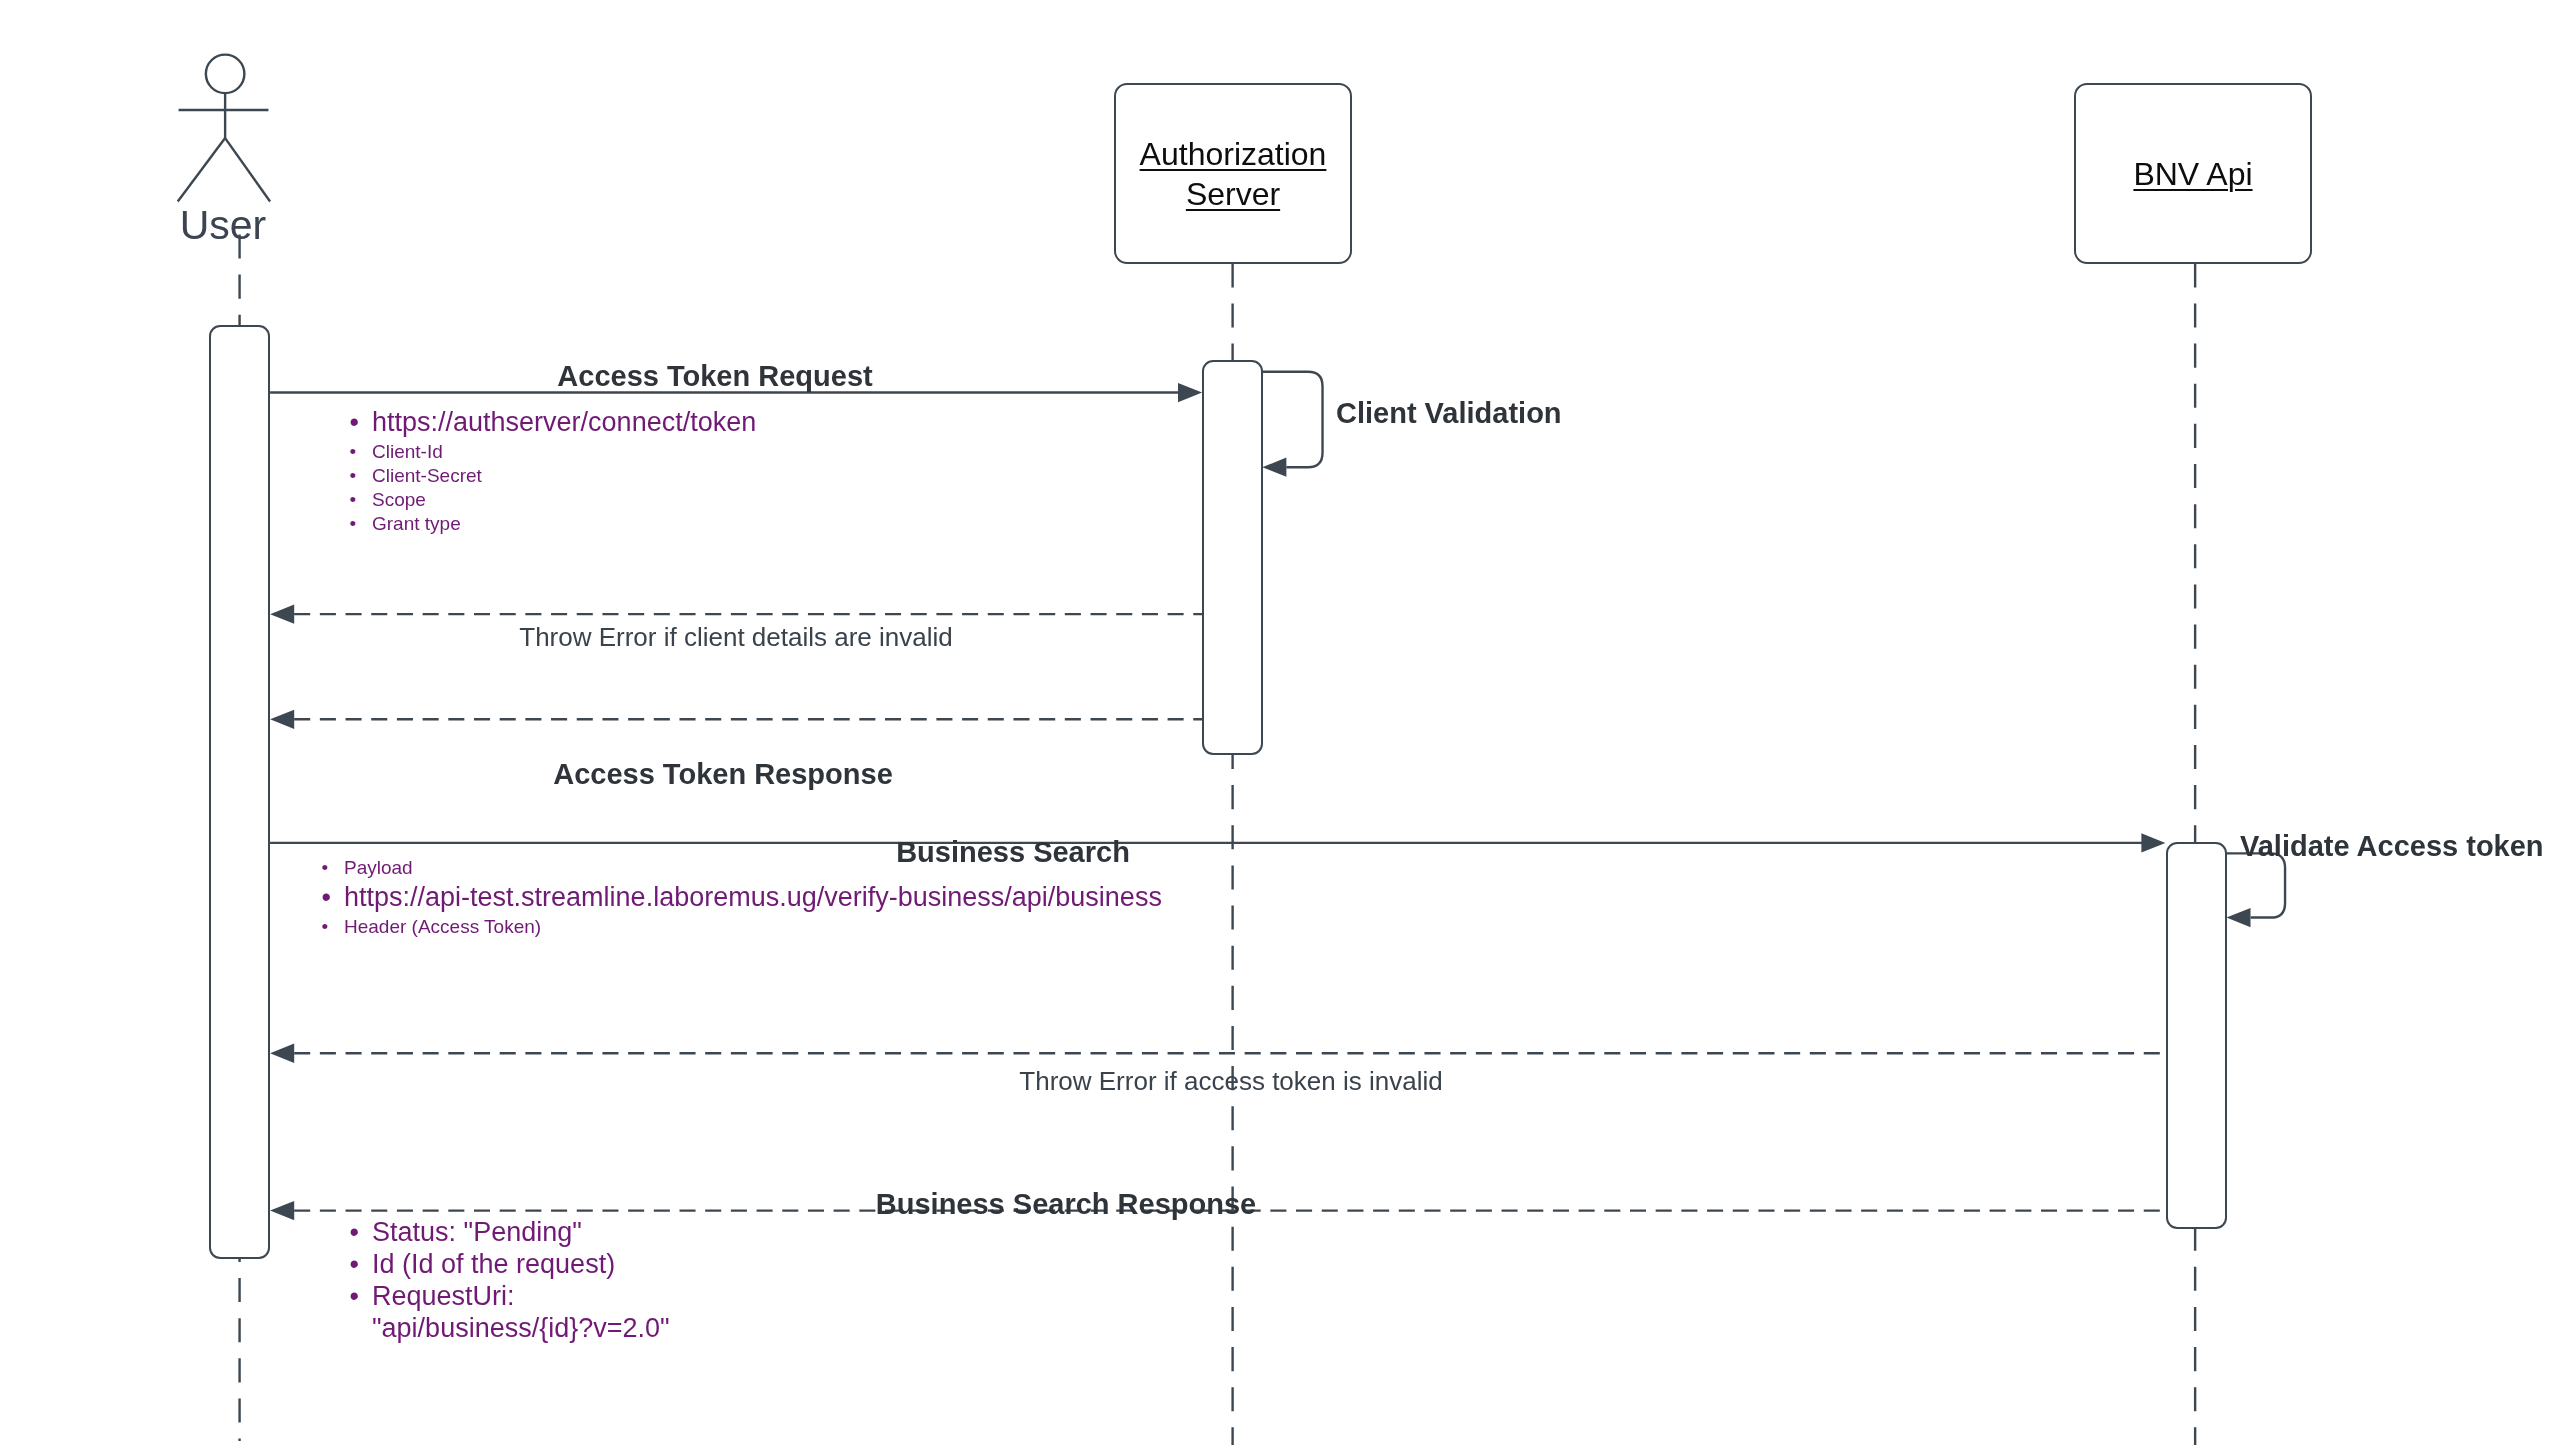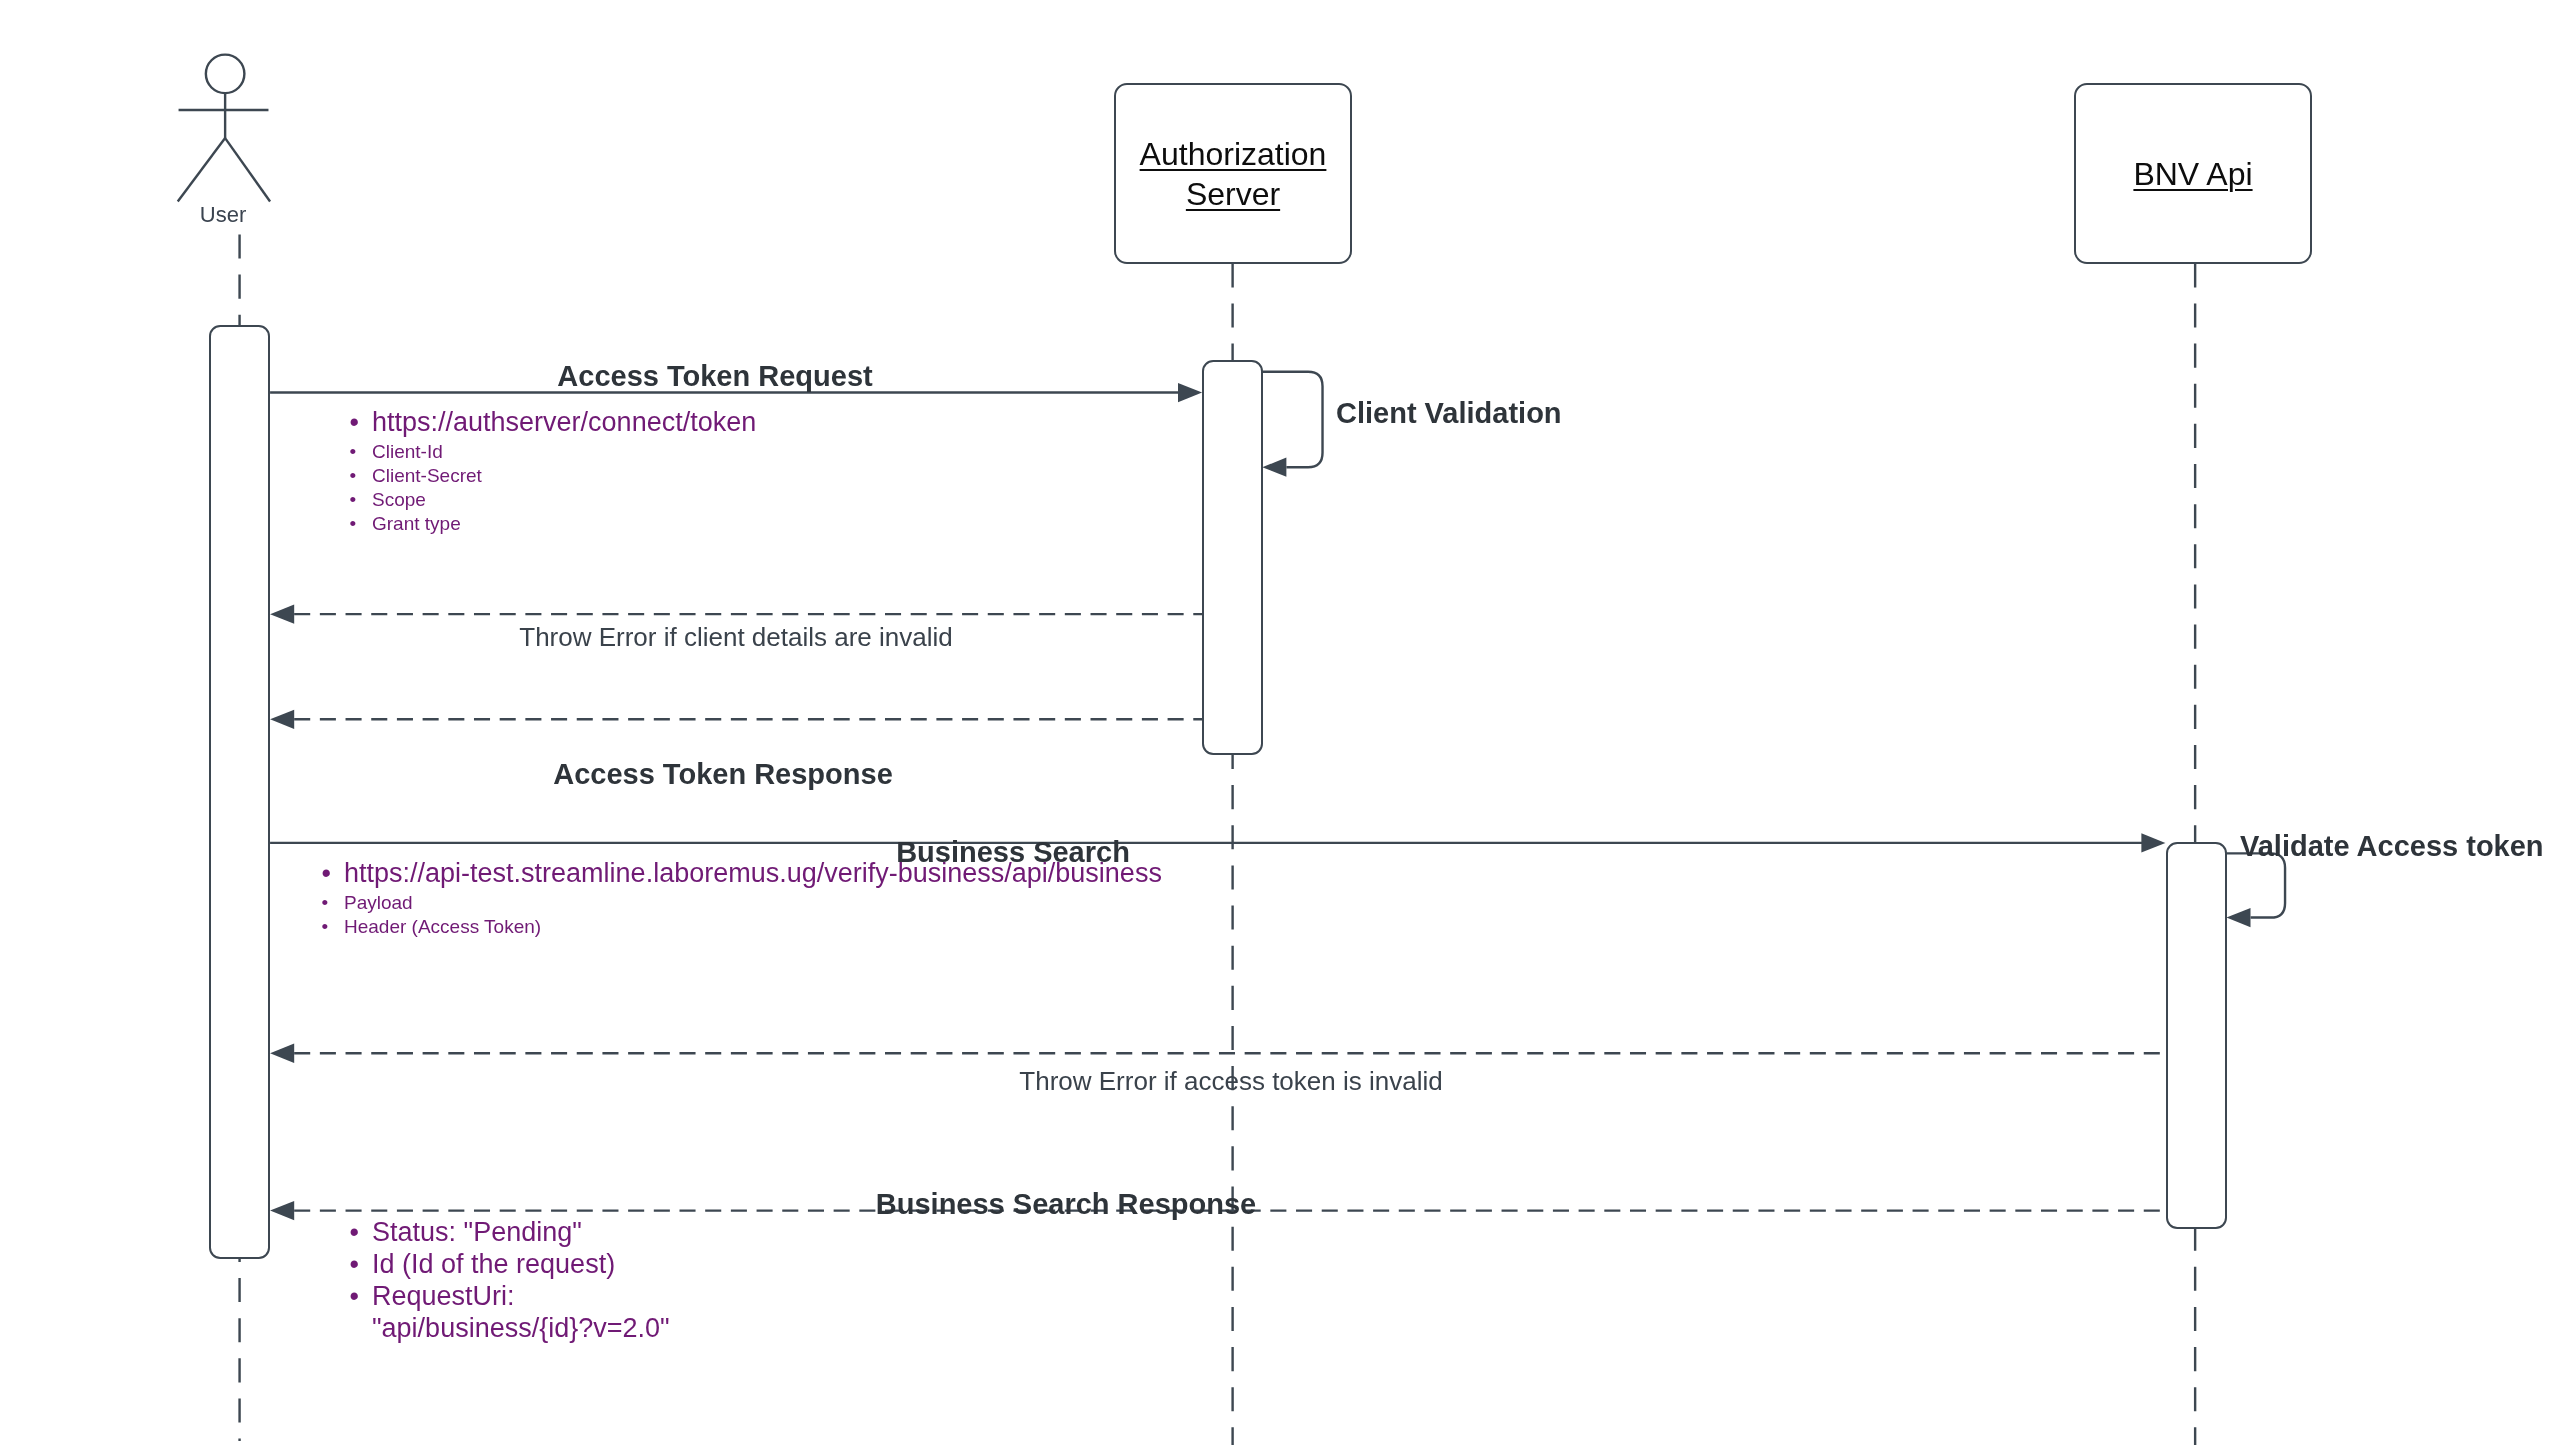--- a/index.html
+++ b/index.html
@@ -33,21 +33,21 @@
     box-sizing:border-box;
     width:61px;
     border:2.4px solid #3d4751;
     border-radius:11.2px;
     background:#ffffff;
   }
   .lbl{position:absolute;white-space:nowrap;color:#3a424b;}
   .lbl.bold{font-weight:bold;font-size:29px;color:#2e343a;}
   .lbl.plain{font-size:26px;}
   .lbl.center{transform:translateX(-50%);}
-  .actor-name{font-size:22px;color:#3b4450;}
+  .actor-name{font-size:41px;color:#3b4450;}
   .bullets{position:absolute;color:#701a75;}
   .bullets .item{position:relative;padding-left:24px;}
   .bullets .item::before{content:"\2022";position:absolute;left:1.6px;}
   .bullets .big{font-size:27px;line-height:35px;}
   .bullets .small{font-size:19px;line-height:24px;}
   .bullets .med{font-size:27px;line-height:32px;}
   .bullets .no-dot::before{content:"";}
 </style>
 </head>
 <body>
@@ -142,22 +142,22 @@
 
   <div class="bullets" style="left:348px;top:405px;">
     <div class="item big">https://authserver/connect/token</div>
     <div class="item small">Client-Id</div>
     <div class="item small">Client-Secret</div>
     <div class="item small">Scope</div>
     <div class="item small">Grant type</div>
   </div>
 
   <div class="bullets" style="left:320px;top:856px;">
+    <div class="item small">Payload</div>
     <div class="item big">https://api-test.streamline.laboremus.ug/verify-business/api/business</div>
-    <div class="item small">Payload</div>
     <div class="item small">Header (Access Token)</div>
   </div>
 
   <div class="bullets" style="left:348px;top:1216px;">
     <div class="item med">Status: "Pending"</div>
     <div class="item med">Id (Id of the request)</div>
     <div class="item med">RequestUri:</div>
     <div class="item med no-dot">"api/business/{id}?v=2.0"</div>
   </div>
 

